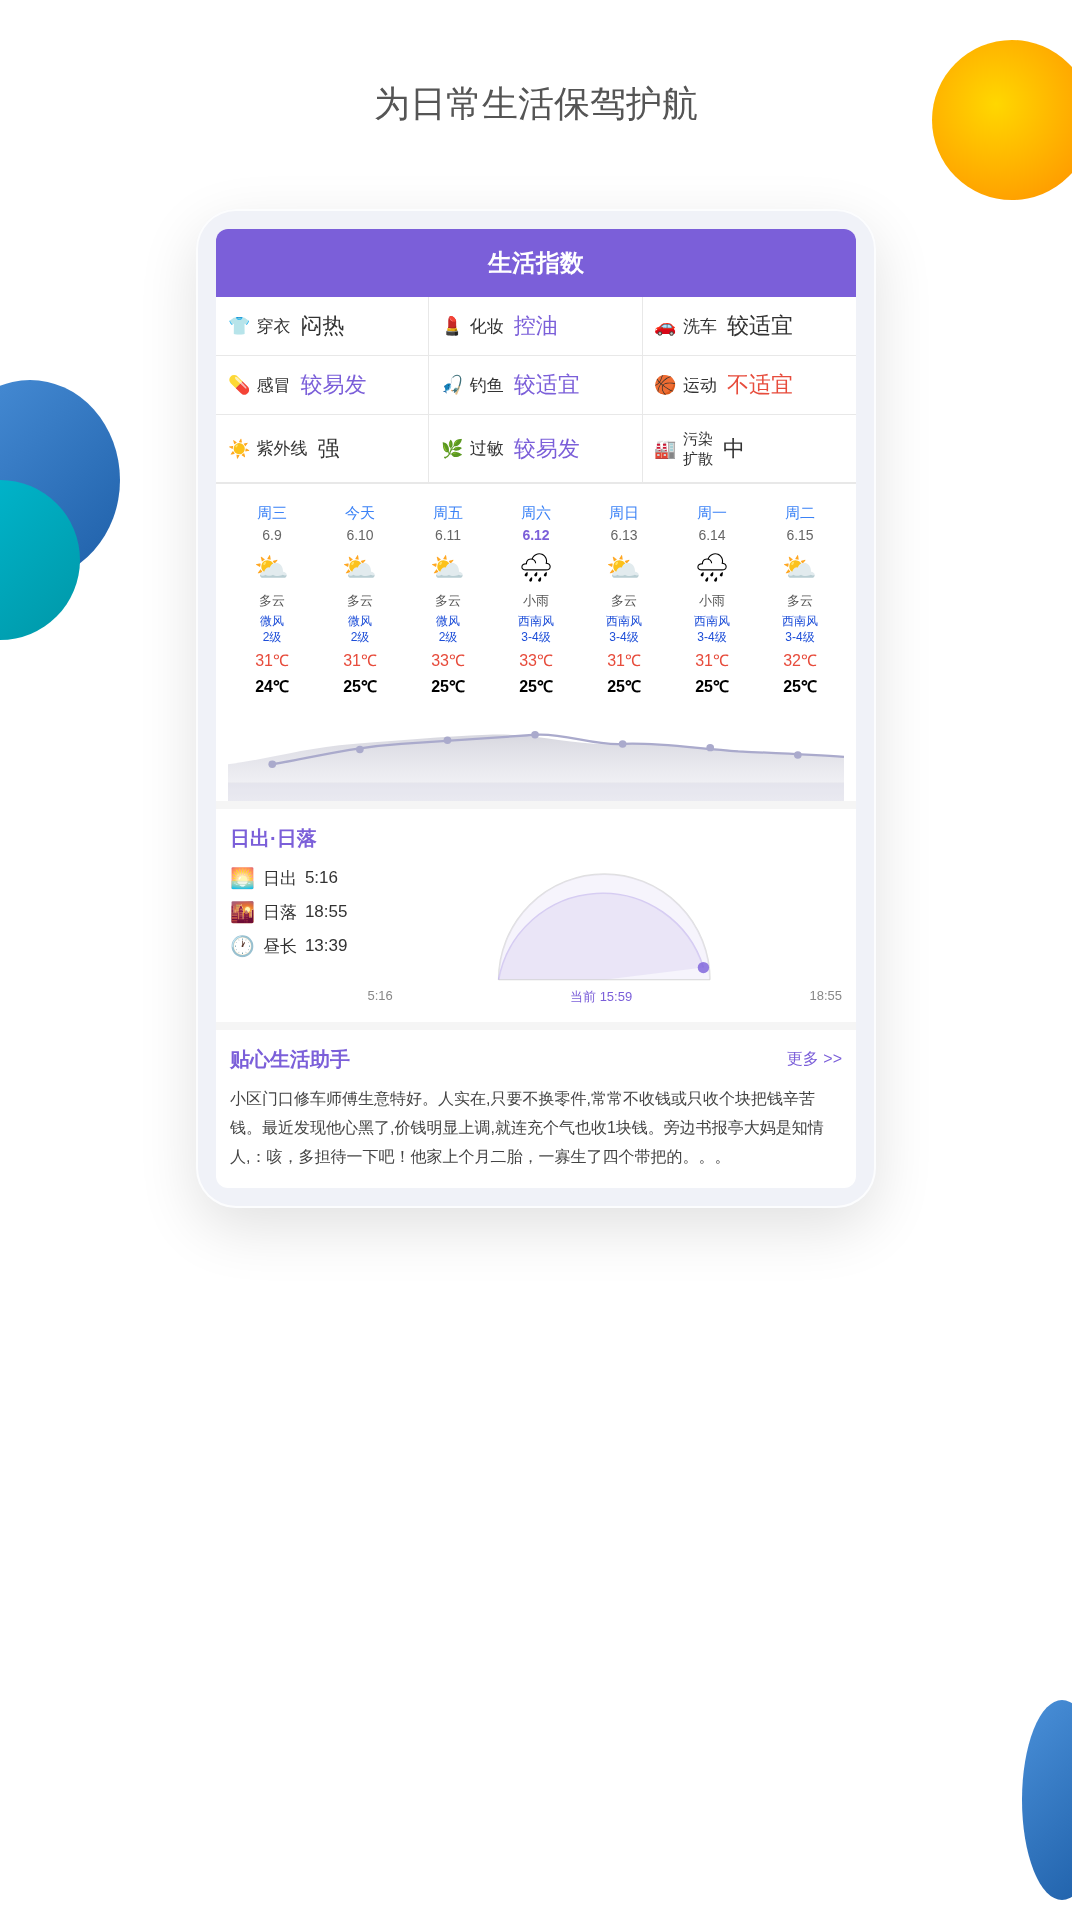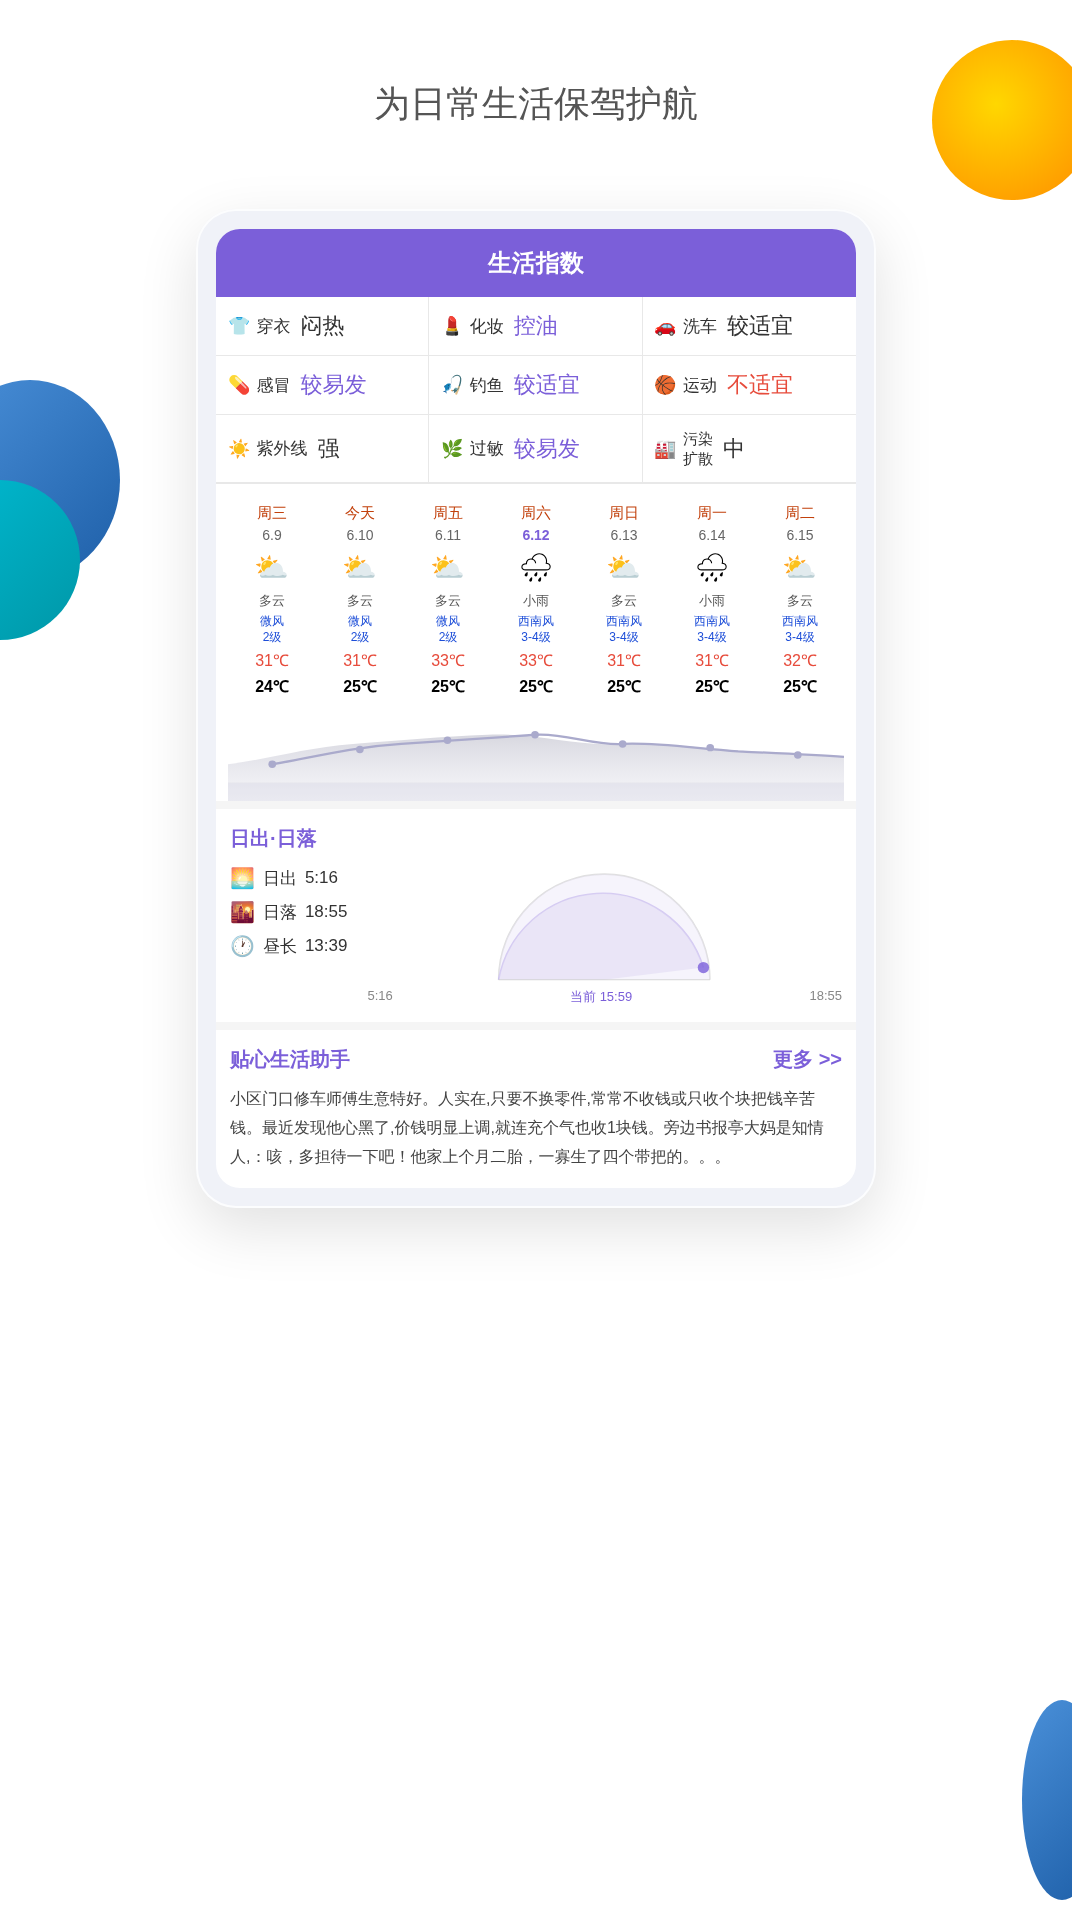--- a/index.html
+++ b/index.html
@@ -86,21 +86,21 @@
     .phone-mockup {
       background: #f0f2f8;
       border-radius: 40px;
       padding: 20px;
       width: 680px;
       box-shadow: 0 20px 60px rgba(0,0,0,0.12), inset 0 0 0 2px rgba(255,255,255,0.8);
       position: relative;
     }
     .phone-inner {
       background: #ffffff;
-      border-radius: 24px;
+      border-radius: 12px;
       overflow: hidden;
     }
 
     
     .life-index-header {
       background: #7B5FD9;
       padding: 18px;
       text-align: center;
     }
     .life-index-header span {
@@ -162,21 +162,21 @@
     }
     .forecast-col {
       display: flex;
       flex-direction: column;
       align-items: center;
       gap: 4px;
       padding: 4px 2px;
     }
     .forecast-day {
       font-size: 15px;
-      color: #c2410c;
+      color: #3b82f6;
       font-weight: 500;
     }
     .forecast-date {
       font-size: 14px;
       color: #666;
     }
     .forecast-icon {
       font-size: 28px;
       margin: 4px 0;
     }
@@ -275,23 +275,22 @@
       justify-content: space-between;
       align-items: center;
       margin-bottom: 12px;
     }
     .happy-title {
       font-size: 20px;
       color: #7B5FD9;
       font-weight: 600;
     }
     .happy-more {
-      font-size: 20px;
-      color: #7B5FD9;
-      font-weight: bold;
+      font-size: 16px;
+      color: #7B5FD9;
     }
     .happy-content {
       font-size: 16px;
       color: #444;
       line-height: 1.8;
     }
 
     
     .at-612 {
       color: #7B5FD9;

